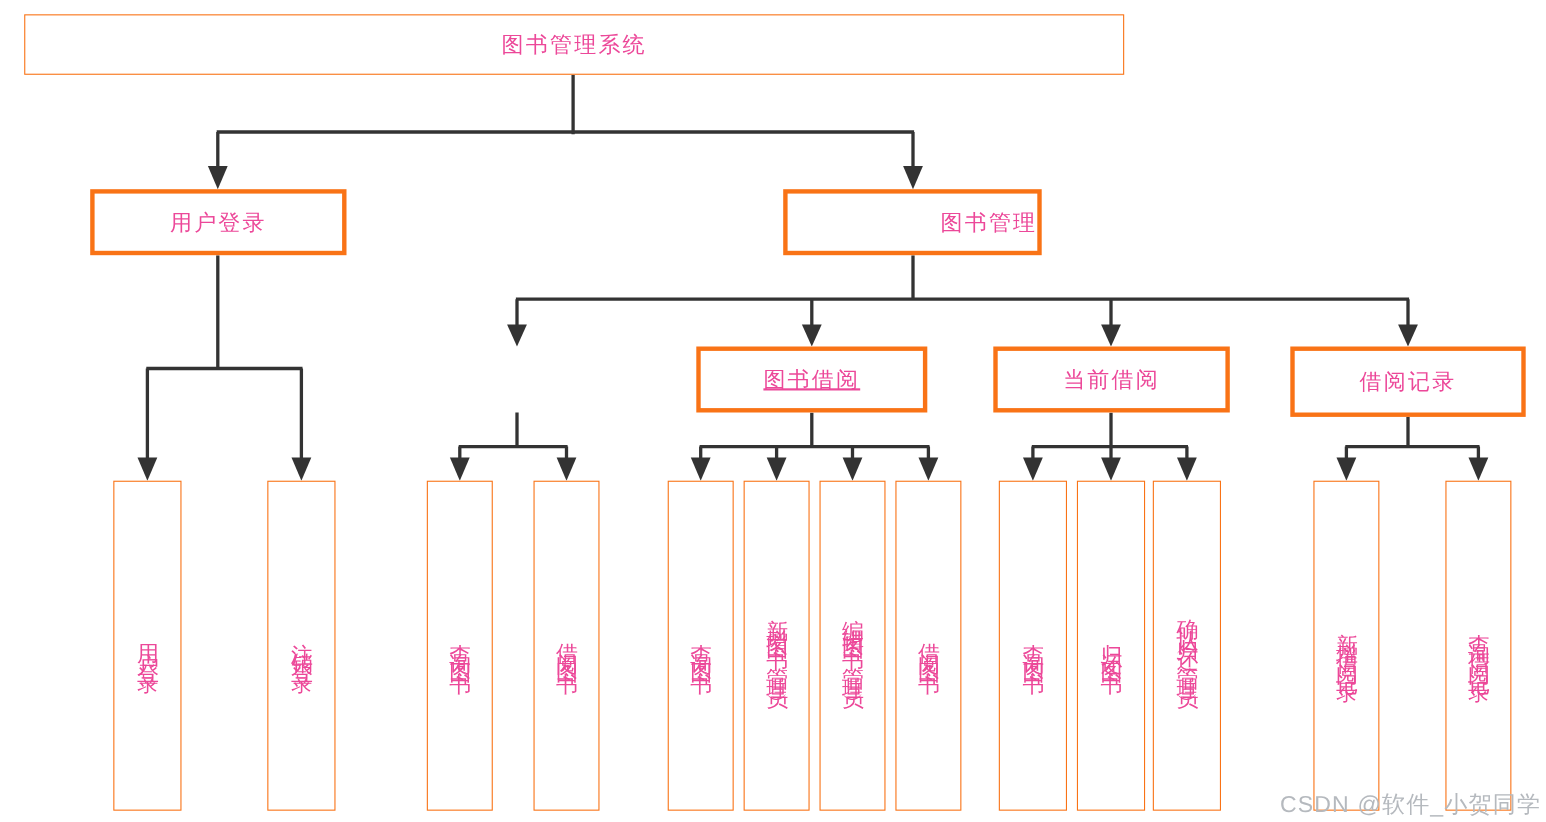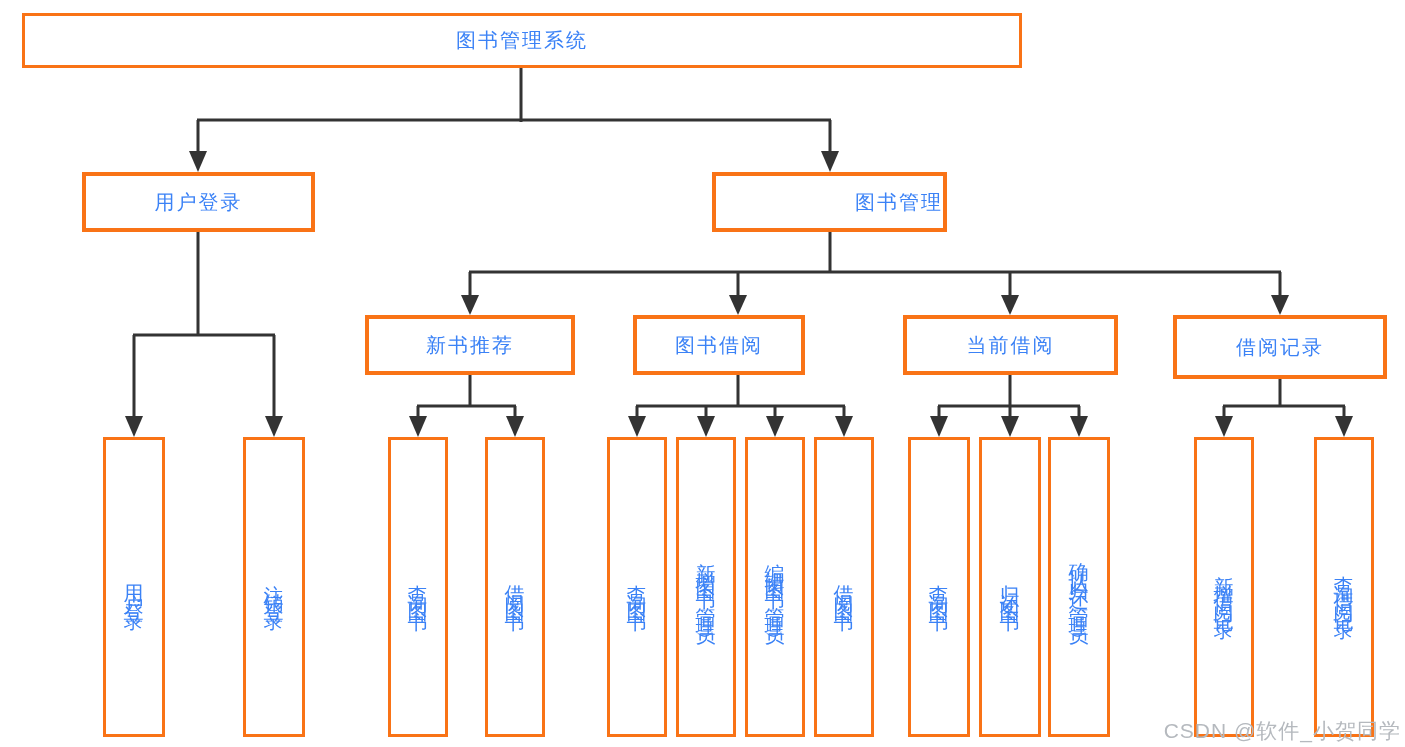--- a/index.html
+++ b/index.html
@@ -27,38 +27,38 @@
     stroke-width: 3;
   }
   .arrowhead {
     fill: #333333;
     stroke: none;
   }
   .node {
     position: absolute;
     box-sizing: border-box;
     background: #ffffff;
-    border: 3px solid #f97316;
+    border: 1px solid #f97316;
     display: flex;
     align-items: center;
     justify-content: center;
-    color: #3b82f6;
+    color: #ec4899;
     font-size: 20px;
     letter-spacing: 2px;
     overflow: hidden;
   }
   .lvl1, .lvl2 { border-width: 4px; }
   
   #n-root   { left: 22px;  top: 13px;  width: 1000px; height: 55px; }
   
   #n-login  { left: 82px;  top: 172px; width: 233px; height: 60px; }
   #n-mgmt   { left: 712px; top: 172px; width: 235px; height: 60px; justify-content: flex-end; }
   
   #n-rec    { left: 365px;  top: 315px; width: 210px; height: 60px; }
-  #n-bor    { left: 633px;  top: 315px; width: 172px; height: 60px; }
+  #n-bor    { left: 633px;  top: 315px; width: 210px; height: 60px; text-decoration: underline; }
   #n-cur    { left: 903px;  top: 315px; width: 215px; height: 60px; }
   #n-rcd    { left: 1173px; top: 315px; width: 214px; height: 64px; }
   
   .leaf { top: 437px; height: 300px; width: 62px; }
   .leaf .vtext {
     writing-mode: vertical-rl;
     text-orientation: mixed;
     letter-spacing: 9px;
     font-size: 20px;
     line-height: 1;
@@ -133,23 +133,20 @@
     <span>图书管理系统</span>
   </div>
 
   <div id="n-login" class="node lvl1">
     <span>用户登录</span>
   </div>
   <div id="n-mgmt" class="node lvl1">
     <span>图书管理</span>
   </div>
 
-  <div id="n-rec" class="node lvl2">
-    <span>新书推荐</span>
-  </div>
   <div id="n-bor" class="node lvl2">
     <span>图书借阅</span>
   </div>
   <div id="n-cur" class="node lvl2">
     <span>当前借阅</span>
   </div>
   <div id="n-rcd" class="node lvl2">
     <span>借阅记录</span>
   </div>
 

